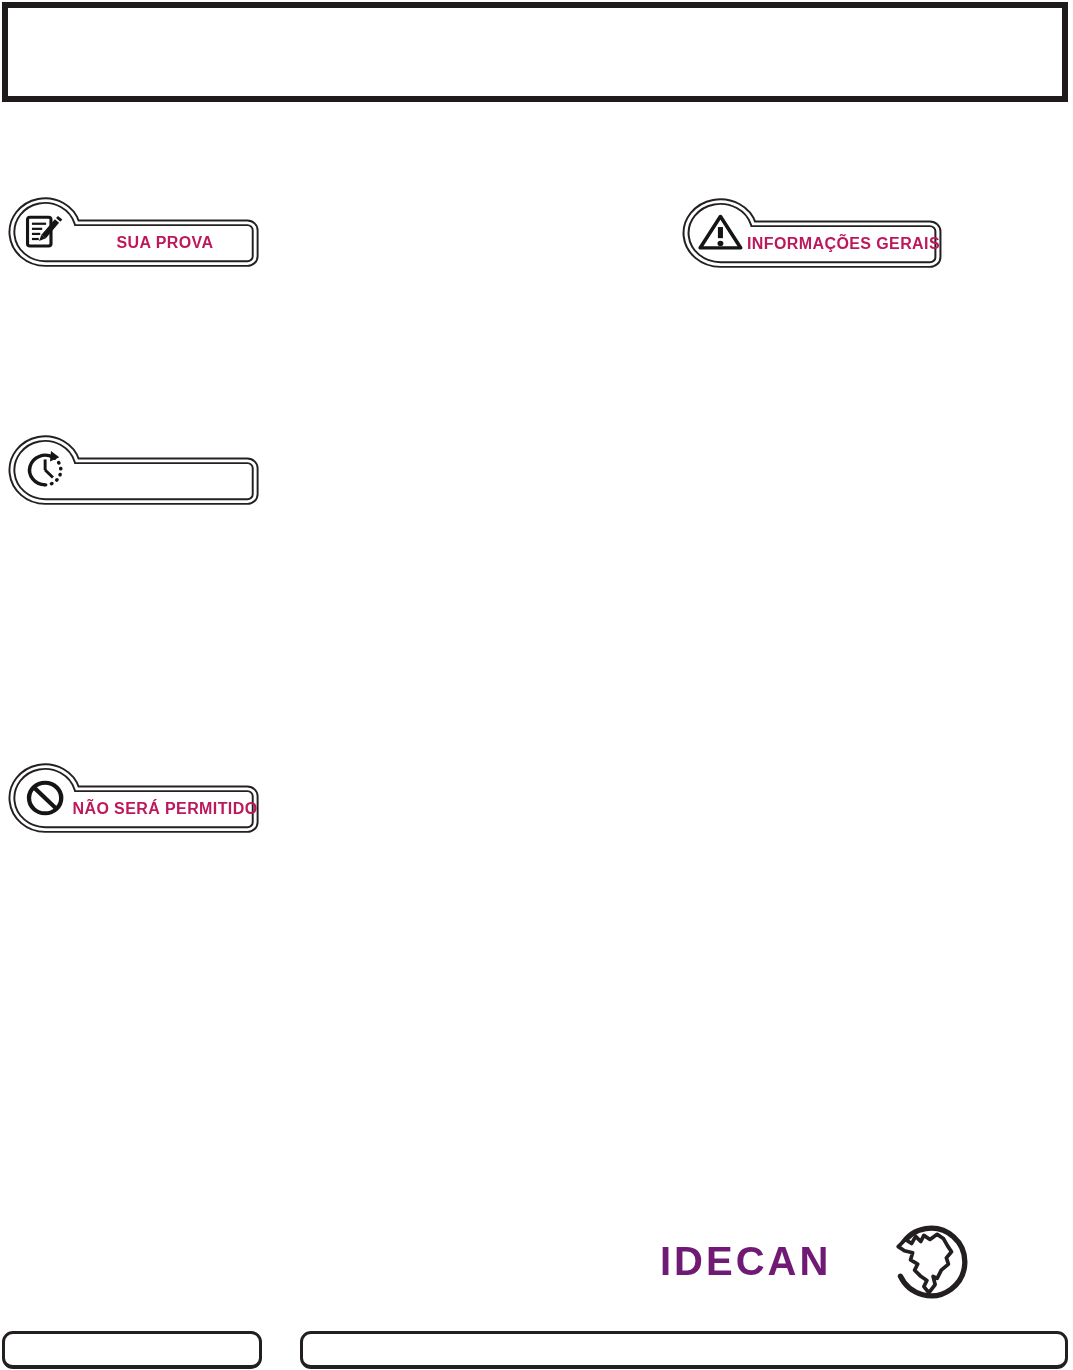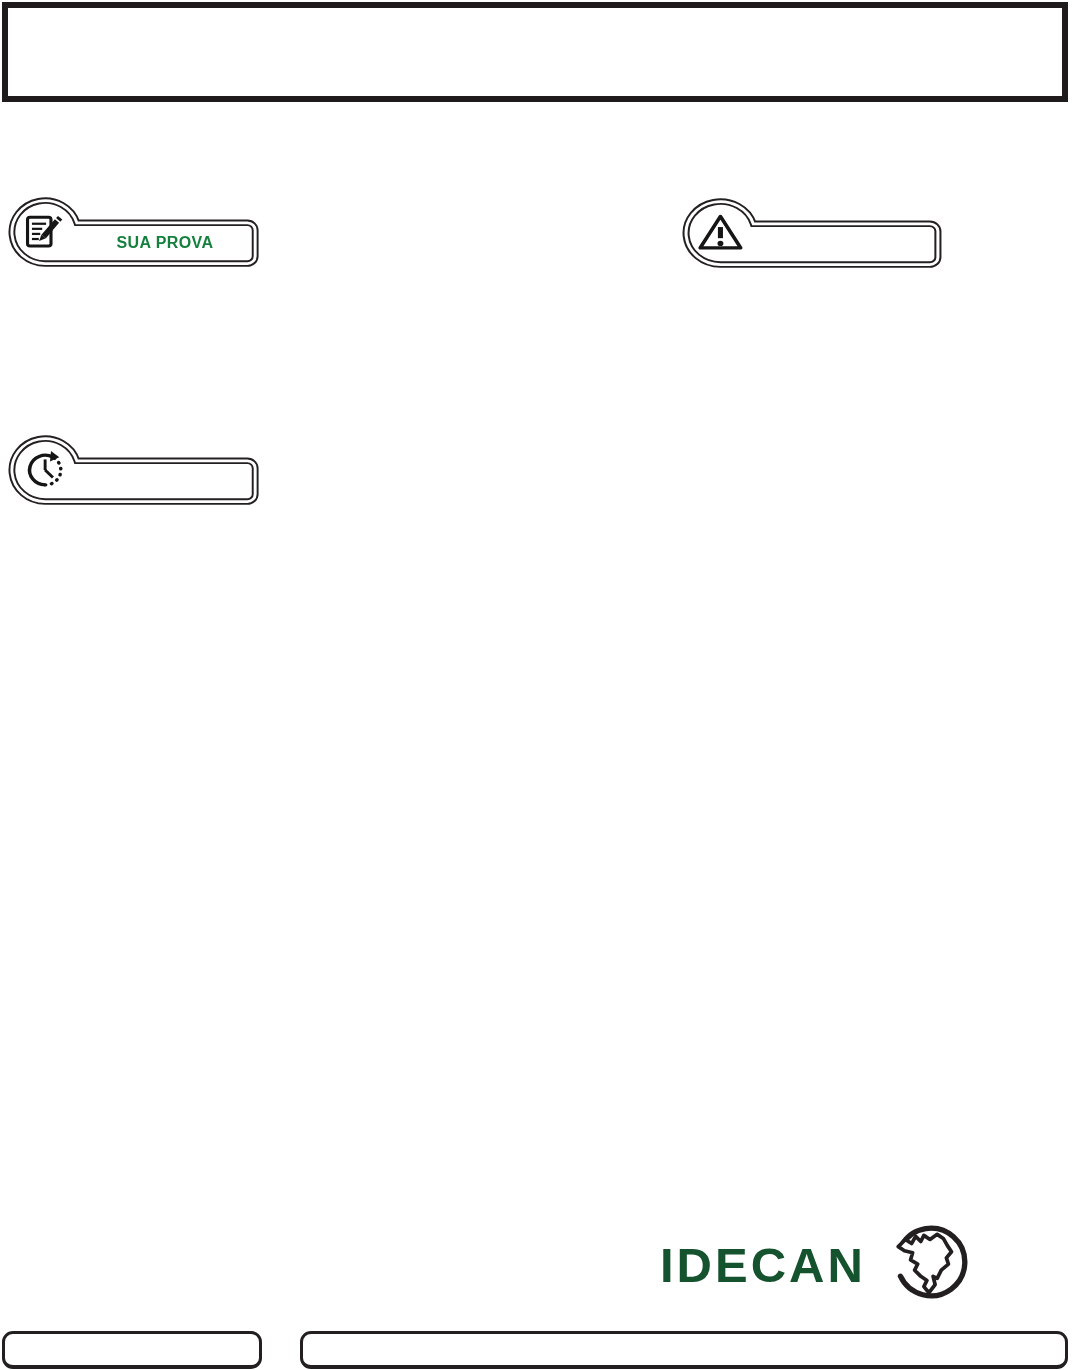--- a/index.html
+++ b/index.html
@@ -31,35 +31,35 @@
   .badge .badge-label {
     position: absolute;
     left: 80px; right: 20px;
     top: 25px; height: 44px;
     display: flex;
     align-items: center;
     justify-content: center;
     font-size: 16px;
     font-weight: bold;
     letter-spacing: 0.4px;
-    color: #15803d;
+    color: #be185d;
     white-space: nowrap;
   }
   .logo {
     position: absolute;
     left: 660px; top: 1215px;
     width: 312px; height: 100px;
   }
   .logo .logo-text {
     position: absolute;
     left: 0; top: 26px;
-    font-size: 49px;
+    font-size: 40px;
     font-weight: bold;
     letter-spacing: 3px;
-    color: #14532d;
+    color: #701a75;
     line-height: 1;
   }
   .logo svg.globe {
     position: absolute;
     right: 2px; top: 4px;
   }
   .footer-box {
     position: absolute;
     top: 1331px;
     height: 38px;
@@ -104,36 +104,48 @@
       <path d="M 70.5 29 A 34 34 0 1 0 38 73 L 245 73 A 8 8 0 0 0 253 65 L 253 37 A 8 8 0 0 0 245 29 Z" fill="#ffffff" stroke="#242021" stroke-width="7"></path>
       <path d="M 70.5 29 A 34 34 0 1 0 38 73 L 245 73 A 8 8 0 0 0 253 65 L 253 37 A 8 8 0 0 0 245 29 Z" fill="none" stroke="#ffffff" stroke-width="3"></path>
     </svg>
     <svg class="badge-shape" viewBox="0 0 260 80" preserveAspectRatio="none">
       <g transform="translate(17,20)">
         <path d="M21 1 L41 35 L1 35 Z" fill="#ffffff" stroke="#151515" stroke-width="3.6" stroke-linejoin="round"></path>
         <line x1="21" y1="12.5" x2="21" y2="24.5" stroke="#151515" stroke-width="5"></line>
         <circle cx="21" cy="30.2" r="2.9" fill="#151515"></circle>
       </g>
     </svg>
+    <div class="badge-label">INFORMAÇÕES GERAIS</div>
   </div>
 
   <div class="badge" style="left:8px; top:434px; width:254px;">
     <svg class="badge-shape" viewBox="0 0 260 80" preserveAspectRatio="none">
       <path d="M 70.5 29 A 34 34 0 1 0 38 73 L 245 73 A 8 8 0 0 0 253 65 L 253 37 A 8 8 0 0 0 245 29 Z" fill="#ffffff" stroke="#242021" stroke-width="7"></path>
       <path d="M 70.5 29 A 34 34 0 1 0 38 73 L 245 73 A 8 8 0 0 0 253 65 L 253 37 A 8 8 0 0 0 245 29 Z" fill="none" stroke="#ffffff" stroke-width="3"></path>
     </svg>
     <svg class="badge-shape" viewBox="0 0 260 80" preserveAspectRatio="none">
       <path d="M46 25.1 A16 16 0 1 0 38 55" fill="none" stroke="#151515" stroke-width="3.6"></path>
       <path d="M38 55 A16 16 0 0 0 46 25.1" fill="none" stroke="#151515" stroke-width="3.6" stroke-dasharray="0.6 6" stroke-linecap="round"></path>
       <path d="M44 18.5 L52.5 25 L43 29.8 Z" fill="#151515"></path>
       <line x1="38" y1="39" x2="38" y2="27.5" stroke="#151515" stroke-width="3"></line>
       <line x1="38" y1="39" x2="46" y2="47" stroke="#151515" stroke-width="3"></line>
     </svg>
   </div>
 
+  <div class="badge" style="left:8px; top:762px; width:254px;">
+    <svg class="badge-shape" viewBox="0 0 260 80" preserveAspectRatio="none">
+      <path d="M 70.5 29 A 34 34 0 1 0 38 73 L 245 73 A 8 8 0 0 0 253 65 L 253 37 A 8 8 0 0 0 245 29 Z" fill="#ffffff" stroke="#242021" stroke-width="7"></path>
+      <path d="M 70.5 29 A 34 34 0 1 0 38 73 L 245 73 A 8 8 0 0 0 253 65 L 253 37 A 8 8 0 0 0 245 29 Z" fill="none" stroke="#ffffff" stroke-width="3"></path>
+    </svg>
+    <svg class="badge-shape" viewBox="0 0 260 80" preserveAspectRatio="none">
+      <circle cx="38" cy="39" r="16.5" fill="none" stroke="#151515" stroke-width="4.4"></circle>
+      <line x1="26.6" y1="27.6" x2="49.4" y2="50.4" stroke="#151515" stroke-width="4.4"></line>
+    </svg>
+    <div class="badge-label">NÃO SERÁ PERMITIDO</div>
+  </div>
 
   <div class="logo">
     <div class="logo-text">IDECAN</div>
     <svg class="globe" width="80" height="86" viewBox="0 0 78 84">
       <path d="M 11.4 25.5 A 33 33 0 1 1 10.1 55.9" fill="none" stroke="#231f20" stroke-width="5.2" stroke-linecap="round"></path>
       <path d="M 8 27 L 15 20 L 21 24 L 25 17 L 30 22 L 33 16 L 39 20 L 46 15 L 52 19 L 56 26
                L 60 32 L 55 38 L 57 44 L 50 50 L 46 58 L 42 56 L 44 64 L 38 72
                L 33 66 L 36 60 L 30 56 L 24 50 L 27 44 L 20 40 L 22 33 L 14 31 Z" fill="#ffffff" stroke="#231f20" stroke-width="3.6" stroke-linejoin="round"></path>
     </svg>
   </div>

